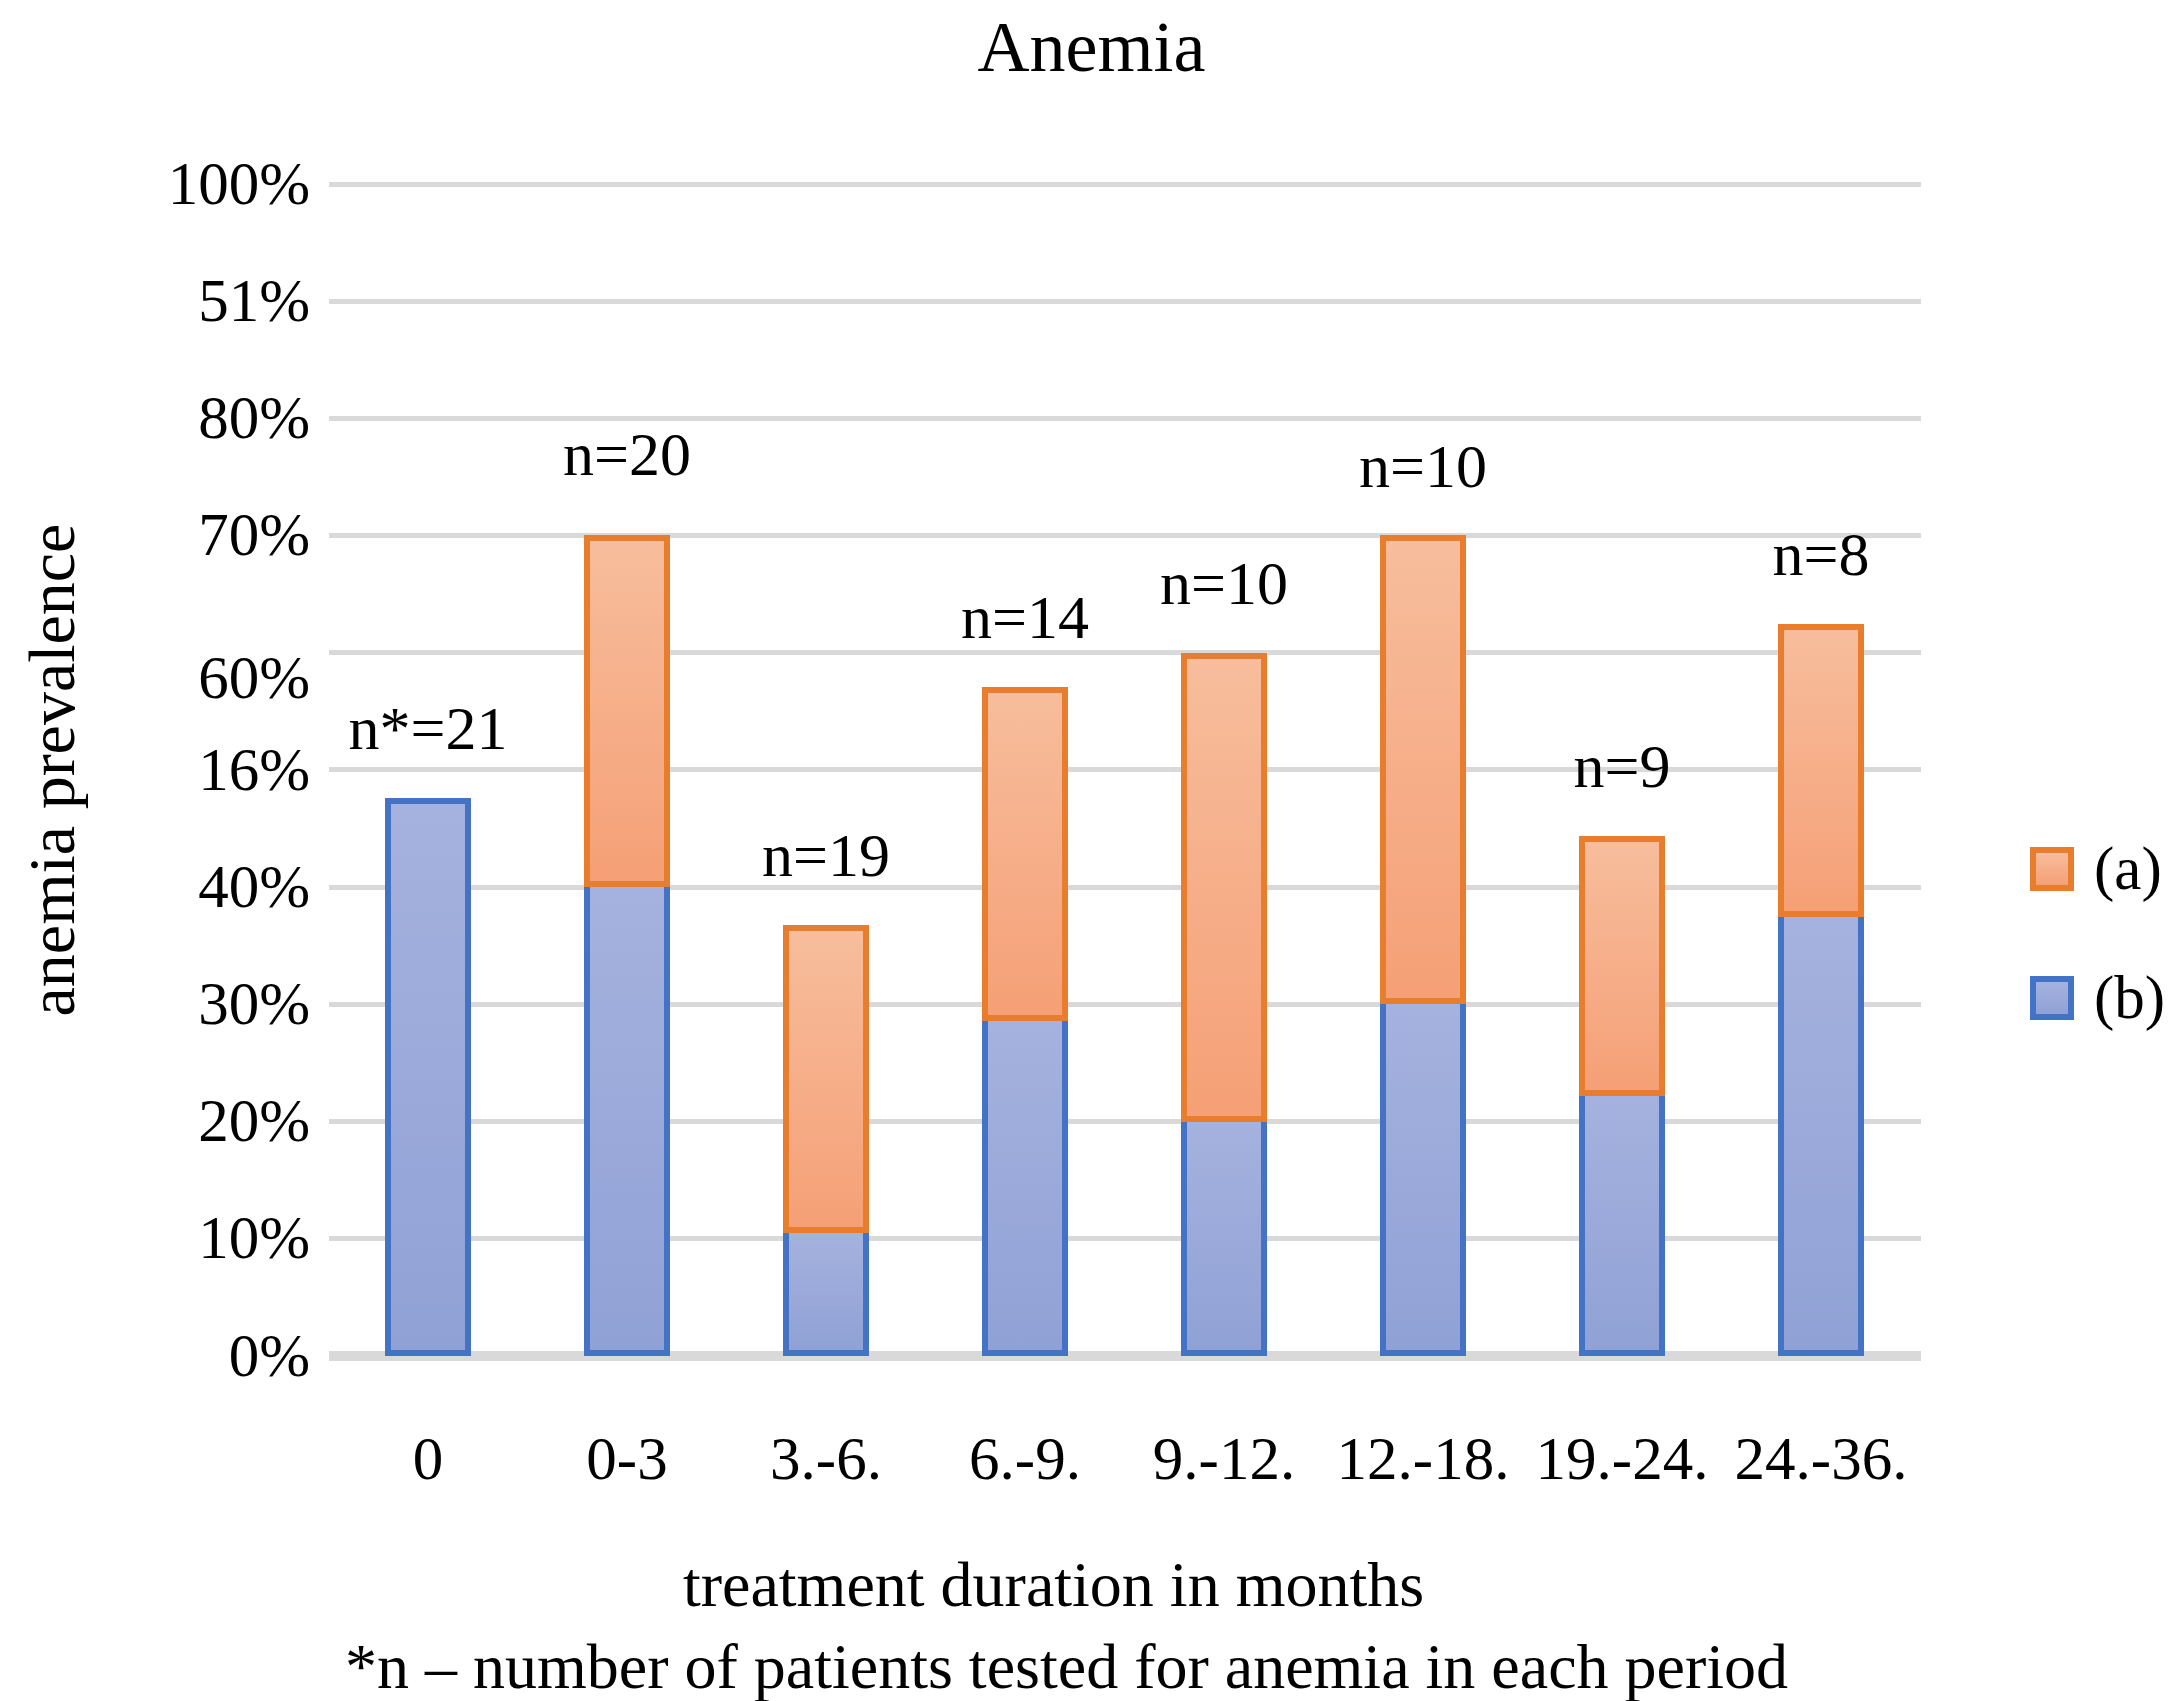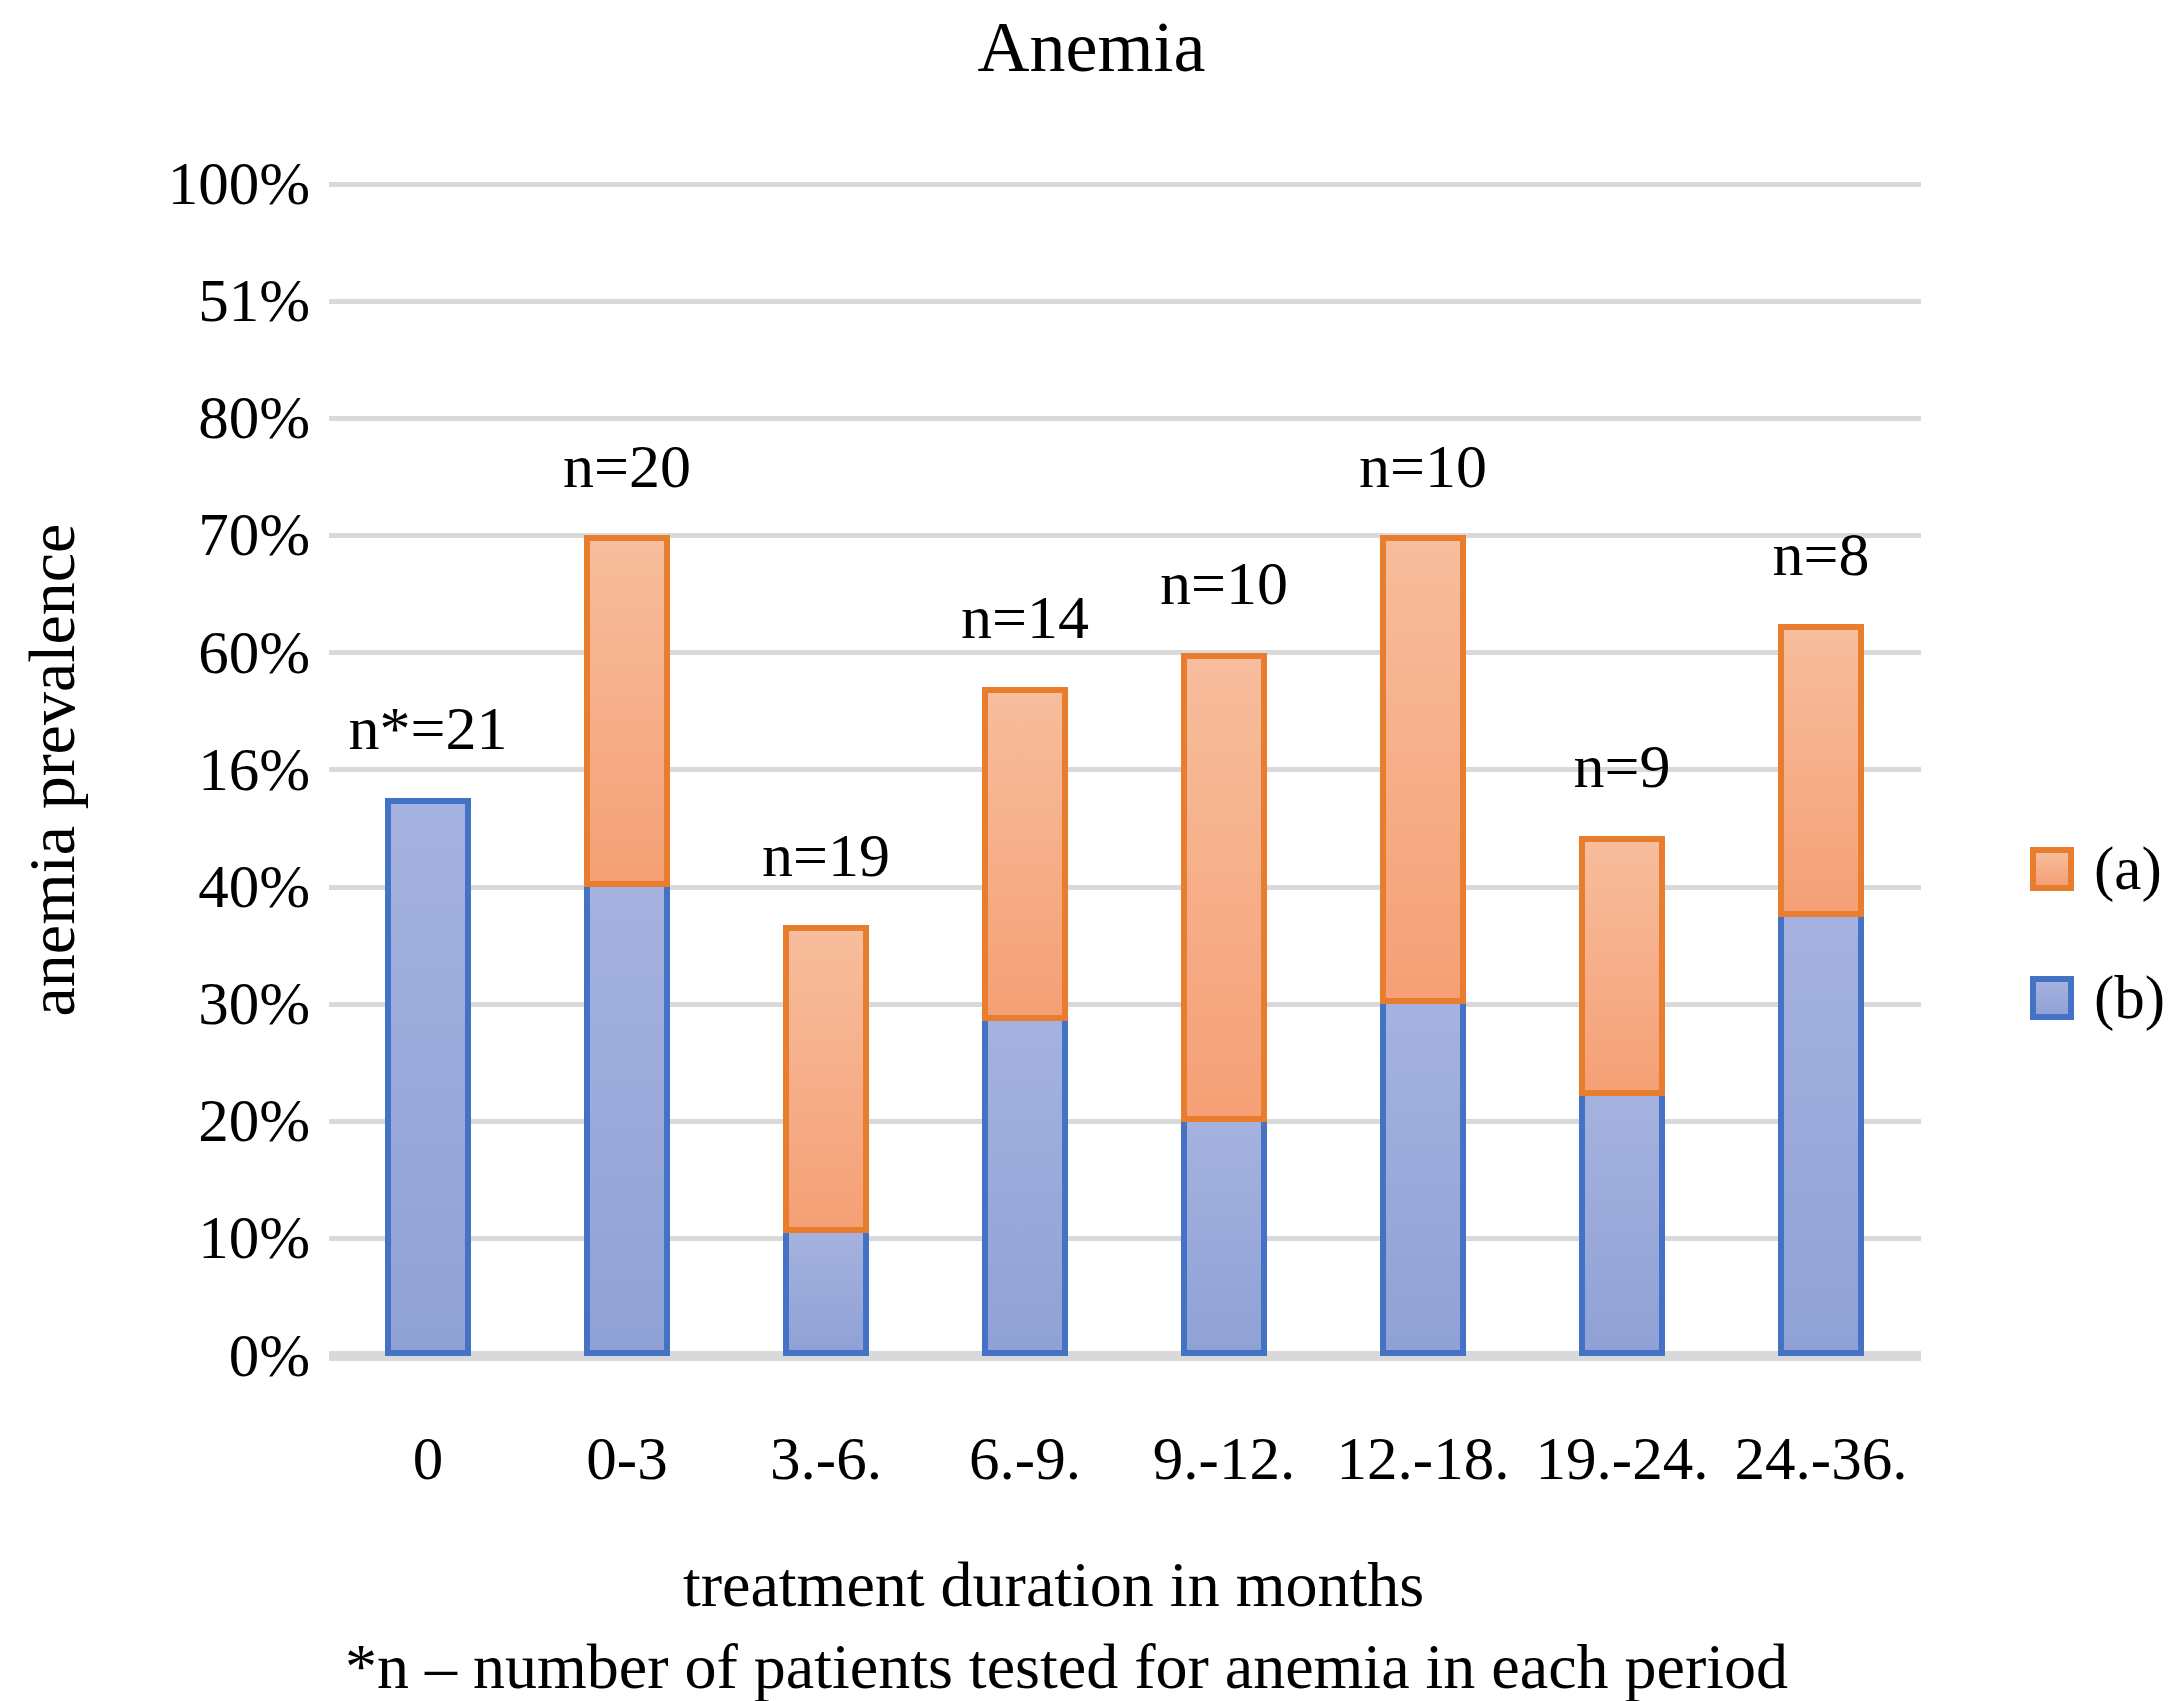--- a/index.html
+++ b/index.html
@@ -121,30 +121,30 @@
   </div>
   <div class="legend-item" style="top:964px;">
     <span class="legend-swatch" id="swatch-b" style="background: linear-gradient(rgb(165, 178, 223) 0%, rgb(144, 161, 213) 100%); border: 6.7px solid rgb(68, 114, 196);"></span>
     <span class="legend-label">(b)</span>
   </div>
 
 <div class="ytick" style="top: 146px;">100%</div>
     <div class="ytick" style="top: 263px;">51%</div>
     <div class="ytick" style="top: 380px;">80%</div>
     <div class="ytick" style="top: 497px;">70%</div>
-    <div class="ytick" style="top: 615px;">60%</div>
+    <div class="ytick" style="top: 640px;">60%</div>
     <div class="ytick" style="top: 732px;">16%</div>
     <div class="ytick" style="top: 849px;">40%</div>
     <div class="ytick" style="top: 966px;">30%</div>
     <div class="ytick" style="top: 1083px;">20%</div>
     <div class="ytick" style="top: 1200px;">10%</div>
     <div class="ytick" style="top: 1318px;">0%</div>
     <div class="n-label" style="left: 428px; top: 688px;">n*=21</div>
     <div class="xlabel" style="left: 428px;">0</div>
-    <div class="n-label" style="left: 627px; top: 426px;">n=20</div>
+    <div class="n-label" style="left: 627px; top: 414px;">n=20</div>
     <div class="xlabel" style="left: 627px;">0-3</div>
     <div class="n-label" style="left: 826px; top: 815px; text-align: center;">n=19</div>
     <div class="xlabel" style="left: 826px;">3.-6.</div>
     <div class="n-label" style="left: 1025px; top: 577px;">n=14</div>
     <div class="xlabel" style="left: 1025px;">6.-9.</div>
     <div class="n-label" style="left: 1224px; top: 543px;">n=10</div>
     <div class="xlabel" style="left: 1224px;">9.-12.</div>
     <div class="n-label" style="left: 1423px; top: 426px;">n=10</div>
     <div class="xlabel" style="left: 1423px;">12.-18.</div>
     <div class="n-label" style="left: 1622px; top: 726px;">n=9</div>

